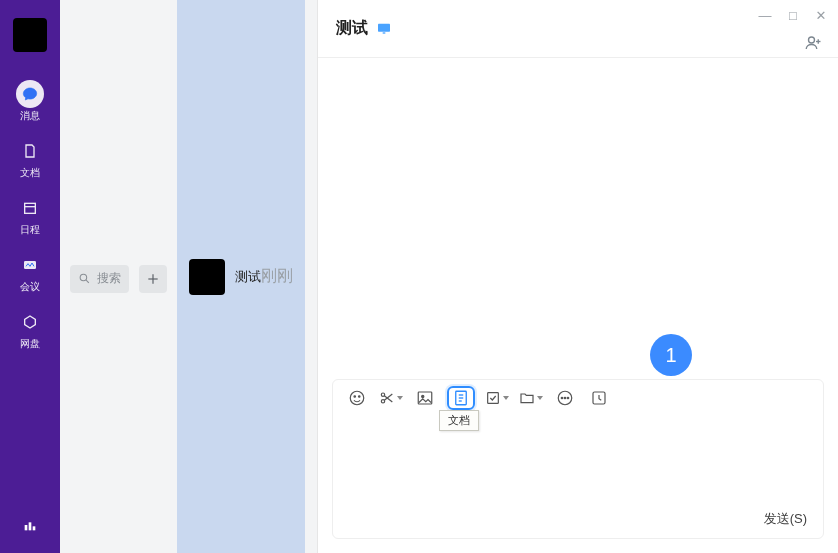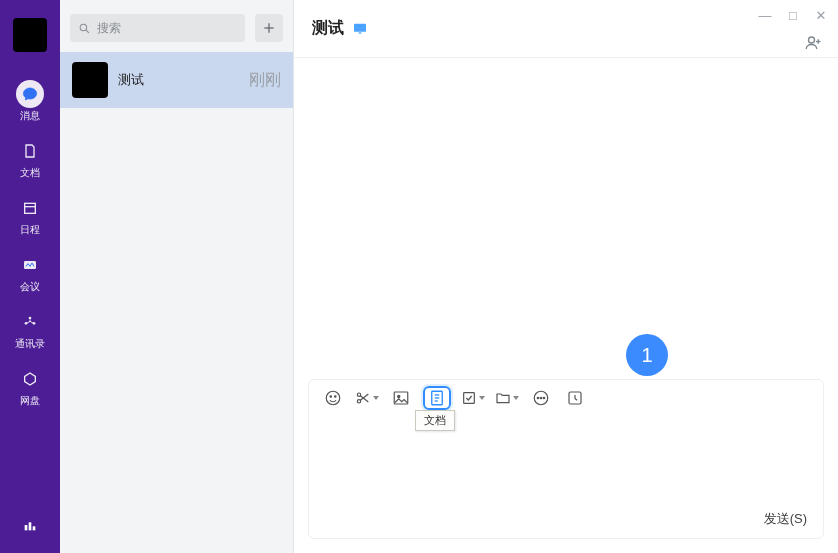--- a/index.html
+++ b/index.html
@@ -33,23 +33,23 @@
 .nav-item.active .nav-icon-box svg { stroke: #2f7bff; fill:#2f7bff;}
 .nav-icon-box {
   width: 28px; height: 28px; display:flex; align-items:center; justify-content:center;
 }
 .nav-item .label { margin-top: 2px; font-size: 10px; line-height:12px;}
 .nav-spacer { flex:1; }
 .nav-bottom { width:100%; display:flex; flex-direction:column; align-items:center; padding-bottom:14px;}
 
 
 .convlist {
-  width: 234px;
+  width: 258px;
   background: #f3f4f5;
-  display:flex; flex-direction:column;
+  display:flex; flex-direction:row;
   border-right: 1px solid #e6e6e6;
 }
 .search-row {
   display:flex; align-items:center; padding: 14px 10px 10px 10px; gap:10px;
 }
 .search-box {
   flex:1; height: 28px; background:#e3e5e7; border-radius:4px;
   display:flex; align-items:center; padding:0 8px; color:#8a8f95; font-size:12px;
 }
 .search-box svg { margin-right:6px; }
@@ -161,31 +161,20 @@
       <div class="nav-icon-box">
         <svg width="16" height="16" viewBox="0 0 24 24" fill="#fff">
             <rect x="3" y="6" width="18" height="12" rx="2" fill="#fff"></rect>
             <path d="M6 14l3-4 3 4 3-5 3 5" stroke="#2f7bff" stroke-width="1.5" fill="none"></path>
           </svg>
       </div>
       <span class="label">会议</span>
     </div>
 
 
-    <div class="nav-item">
-      <div class="nav-icon-box">
-        <svg width="16" height="16" viewBox="0 0 24 24" fill="#fff">
-            <circle cx="12" cy="6" r="2"></circle>
-            <circle cx="6" cy="14" r="2"></circle>
-            <circle cx="18" cy="14" r="2"></circle>
-            <path d="M12 8v3m0 0l-5 3m5-3l5 3" stroke="#fff" stroke-width="1.5" fill="none"></path>
-          </svg>
-      </div>
-      <span class="label">通讯录</span>
-    </div>
 
     <div class="nav-item">
       <div class="nav-icon-box">
         <svg width="16" height="16" viewBox="0 0 24 24" fill="none" stroke="#fff" stroke-width="2">
             <path d="M12 3l8 5v8l-8 5-8-5V8z"></path>
           </svg>
       </div>
       <span class="label">网盘</span>
     </div>
 

